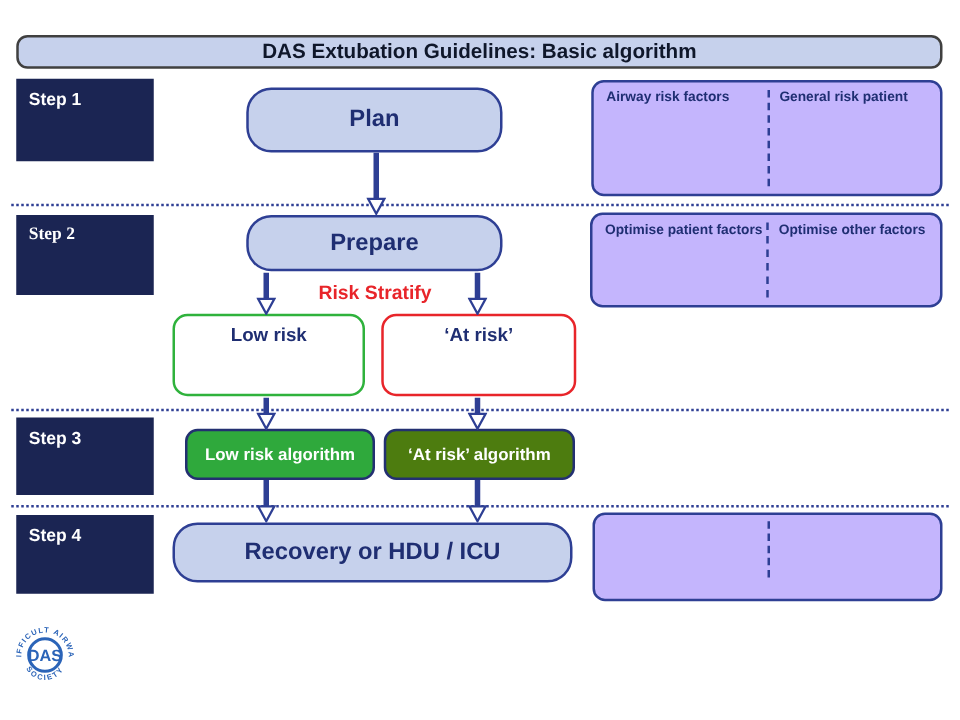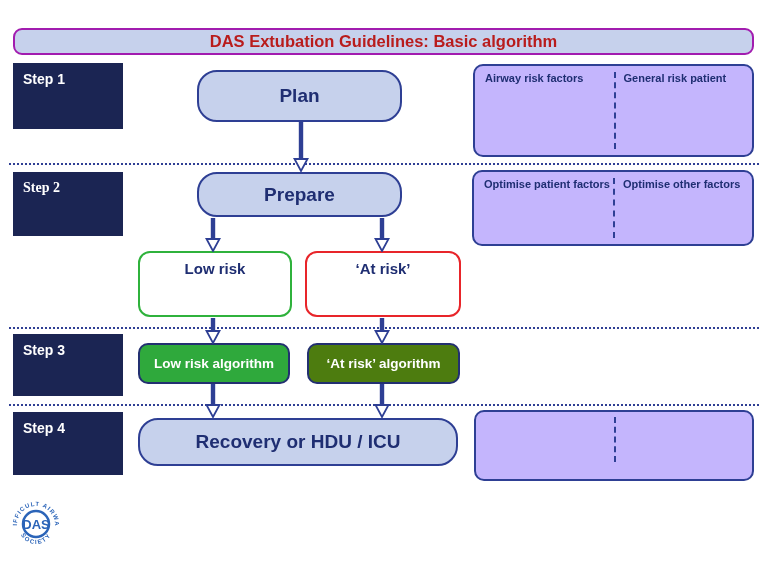--- a/index.html
+++ b/index.html
@@ -1,23 +1,23 @@
 <!DOCTYPE html>
 <html><head>
 <meta charset="utf-8">
 <style>
   html,body{margin:0;padding:0;background:#fff;}
   body{font-family:"Liberation Sans","DejaVu Sans",sans-serif;}
   #slide{position:relative;width:768px;height:576px;background:#ffffff;overflow:hidden;}
 
   .title-bar{
     position:absolute;left:13px;top:28px;width:741px;height:27px;
-    background:#C6D1EC;border:2px solid #a21caf;border-radius:9px;
+    background:#C6D1EC;border:2px solid #404040;border-radius:9px;
     box-sizing:border-box;display:flex;align-items:center;justify-content:center;
-    font-size:16.5px;font-weight:bold;color:#b91c1c;
+    font-size:16.5px;font-weight:bold;color:#0f172a;
   }
 
   .step{
     position:absolute;left:13px;width:110px;background:#1B2553;
     color:#ffffff;font-size:14px;font-weight:bold;
     padding:8px 0 0 10px;box-sizing:border-box;
   }
 
   .box-blue{
     position:absolute;background:#C6D1EC;border:2.5px solid #2E3F94;border-radius:20px;
@@ -97,30 +97,33 @@
   <div class="sep" style="top:404px;"></div>
 
   <div class="box-blue box-big-text" style="left:197px;top:70px;width:205px;height:52px;">
     <span>Plan</span>
   </div>
 
   <div class="box-blue box-big-text" style="left:197px;top:172px;width:205px;height:45px;">
     <span>Prepare</span>
   </div>
 
+  <div class="risk-stratify">
+    <span>Risk Stratify</span>
+  </div>
 
   <div class="outline-box outline-green" style="left:138px;top:251px;width:154px;height:66px;">
     <span>Low risk</span>
   </div>
 
   <div class="outline-box outline-red" style="left:305px;top:251px;width:156px;height:66px;">
     <span>‘At risk’</span>
   </div>
 
-  <div class="fill-box fill-green" style="left:138px;top:343px;width:152px;height:41px;">
+  <div class="fill-box fill-green" style="left:148px;top:343px;width:152px;height:41px;">
     <span>Low risk algorithm</span>
   </div>
 
   <div class="fill-box fill-red" style="left:307px;top:343px;width:153px;height:41px;">
     <span>‘At risk’ algorithm</span>
   </div>
 
   <div class="box-blue box-big-text" style="left:138px;top:418px;width:320px;height:48px;">
     <span>Recovery or HDU / ICU</span>
   </div>

